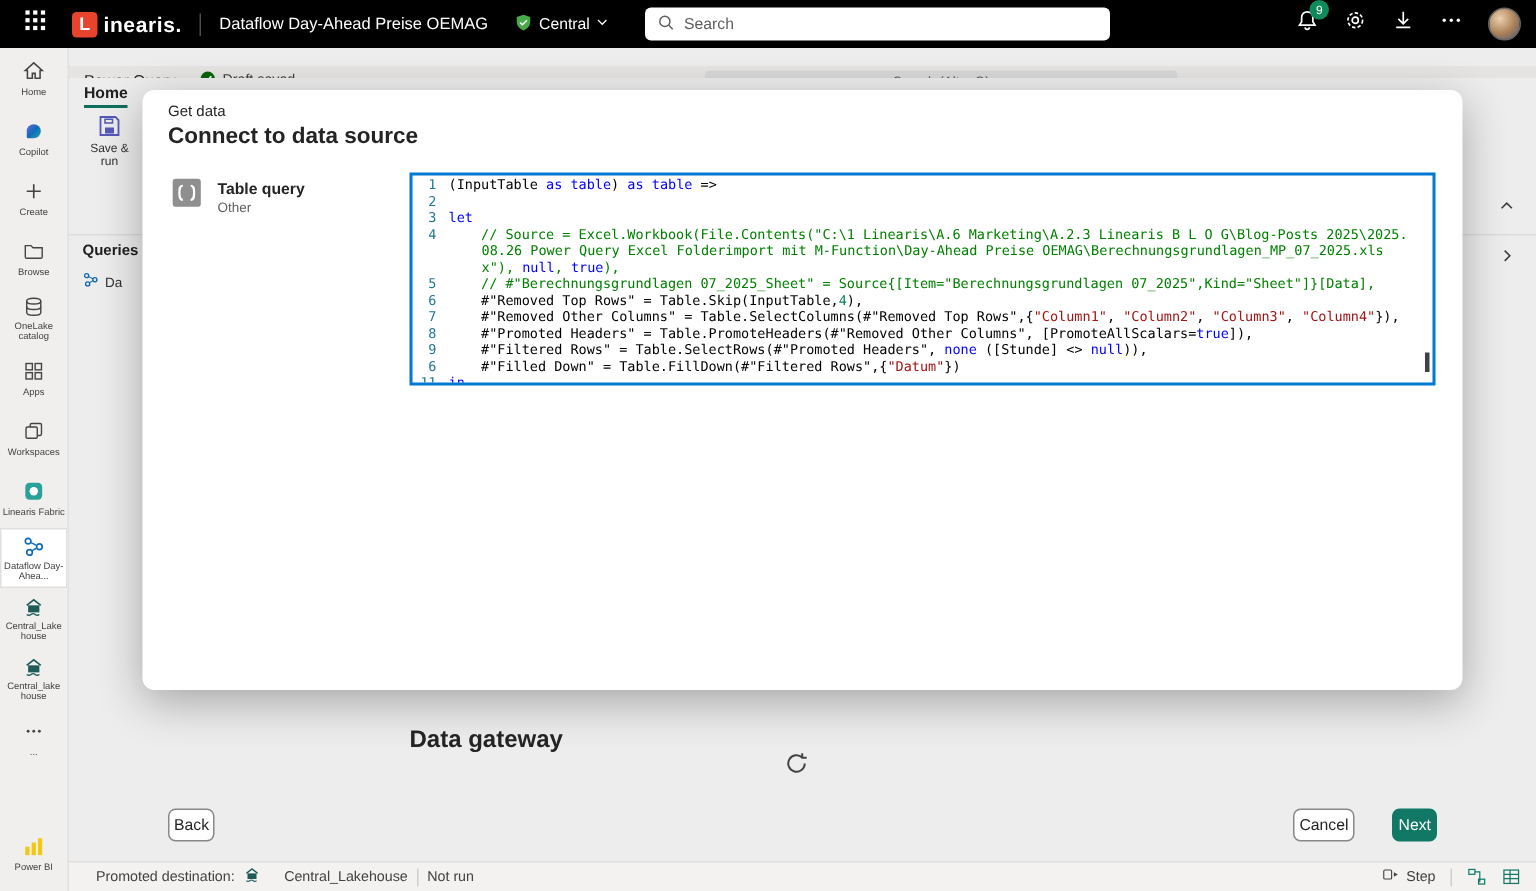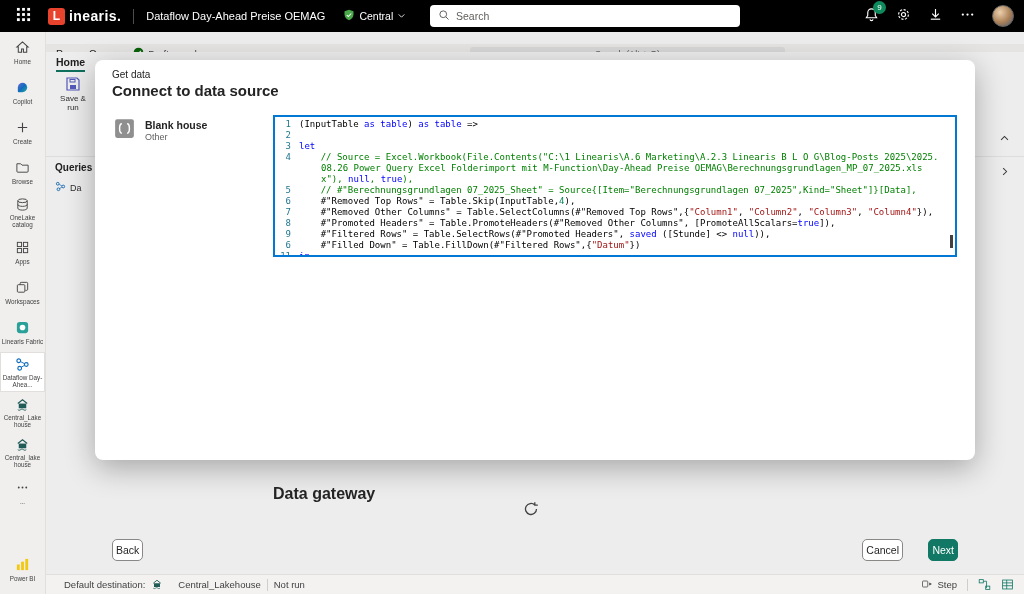--- a/index.html
+++ b/index.html
@@ -387,21 +387,21 @@
   <div class="modal-title">Connect to data source</div>
 
   <div class="source-item">
     <span>
       <svg width="25" height="25" viewBox="0 0 24 24">
           <rect x="3" y="3" width="18" height="18" rx="2" fill="#8f8f8f"></rect>
           <path d="M9.5 7.5c-2.2 0-2.2 2.2-2.2 4.5s0 4.5 2.2 4.5M14.5 7.5c2.2 0 2.2 2.2 2.2 4.5s0 4.5-2.2 4.5" stroke="#fff" stroke-width="1.4" fill="none"></path>
         </svg>
     </span>
     <span class="source-texts">
-      <span class="source-name">Blank house</span>
+      <span class="source-name">Table query</span>
       <span class="source-sub">Other</span>
     </span>
   </div>
 
   <div class="code-editor">
     <div>
         <div class="code-line">
           <span class="ln">1</span>
           <span class="lc"><span class="tok-p">(InputTable </span><span class="tok-k">as</span><span class="tok-p"> </span><span class="tok-k">table</span><span class="tok-p">) </span><span class="tok-k">as</span><span class="tok-p"> </span><span class="tok-k">table</span><span class="tok-p"> =&gt;</span></span>
         </div>
@@ -428,21 +428,21 @@
         <div class="code-line">
           <span class="ln">7</span>
           <span class="lc"><span class="tok-p">    #"Removed Other Columns" = Table.SelectColumns(#"Removed Top Rows",{</span><span class="tok-s">"Column1"</span><span class="tok-p">, </span><span class="tok-s">"Column2"</span><span class="tok-p">, </span><span class="tok-s">"Column3"</span><span class="tok-p">, </span><span class="tok-s">"Column4"</span><span class="tok-p">}),</span></span>
         </div>
         <div class="code-line">
           <span class="ln">8</span>
           <span class="lc"><span class="tok-p">    #"Promoted Headers" = Table.PromoteHeaders(#"Removed Other Columns", [PromoteAllScalars=</span><span class="tok-k">true</span><span class="tok-p">]),</span></span>
         </div>
         <div class="code-line">
           <span class="ln">9</span>
-          <span class="lc"><span class="tok-p">    #"Filtered Rows" = Table.SelectRows(#"Promoted Headers", </span><span class="tok-k">saved</span><span class="tok-p"> ([Stunde] &lt;&gt; </span><span class="tok-k">null</span><span class="tok-p">)),</span></span>
+          <span class="lc"><span class="tok-p">    #"Filtered Rows" = Table.SelectRows(#"Promoted Headers", </span><span class="tok-k">none</span><span class="tok-p"> ([Stunde] &lt;&gt; </span><span class="tok-k">null</span><span class="tok-p">)),</span></span>
         </div>
         <div class="code-line">
           <span class="ln">6</span>
           <span class="lc"><span class="tok-p">    #"Filled Down" = Table.FillDown(#"Filtered Rows",{</span><span class="tok-s">"Datum"</span><span class="tok-p">})</span></span>
         </div>
         <div class="code-line">
           <span class="ln">11</span>
           <span class="lc"><span class="tok-k">in</span></span>
         </div>
       </div>
@@ -456,21 +456,21 @@
       </svg>
   </span>
 
   <button class="btn back-btn">Back</button>
   <button class="btn cancel-btn">Cancel</button>
   <button class="btn next-btn">Next</button>
 </div>
 
 <div class="statusbar">
   <div class="sb-left">
-    <span>Default destination:</span>
+    <span>Promoted destination:</span>
     <span class="dest-chip">
       <span>
         <svg width="12" height="12" viewBox="0 0 16 16">
             <path d="M3 7l5-4 5 4" fill="none" stroke="#1f5b57" stroke-width="1.2"></path>
             <rect x="4" y="7" width="8" height="5" fill="#1f5b57"></rect>
             <path d="M3 13.5c1 .8 2 .8 3 0s2-.8 3 0 2 .8 3 0" fill="none" stroke="#1f5b57"></path>
           </svg>
       </span>
       <span>Central_Lakehouse</span>
     </span>

